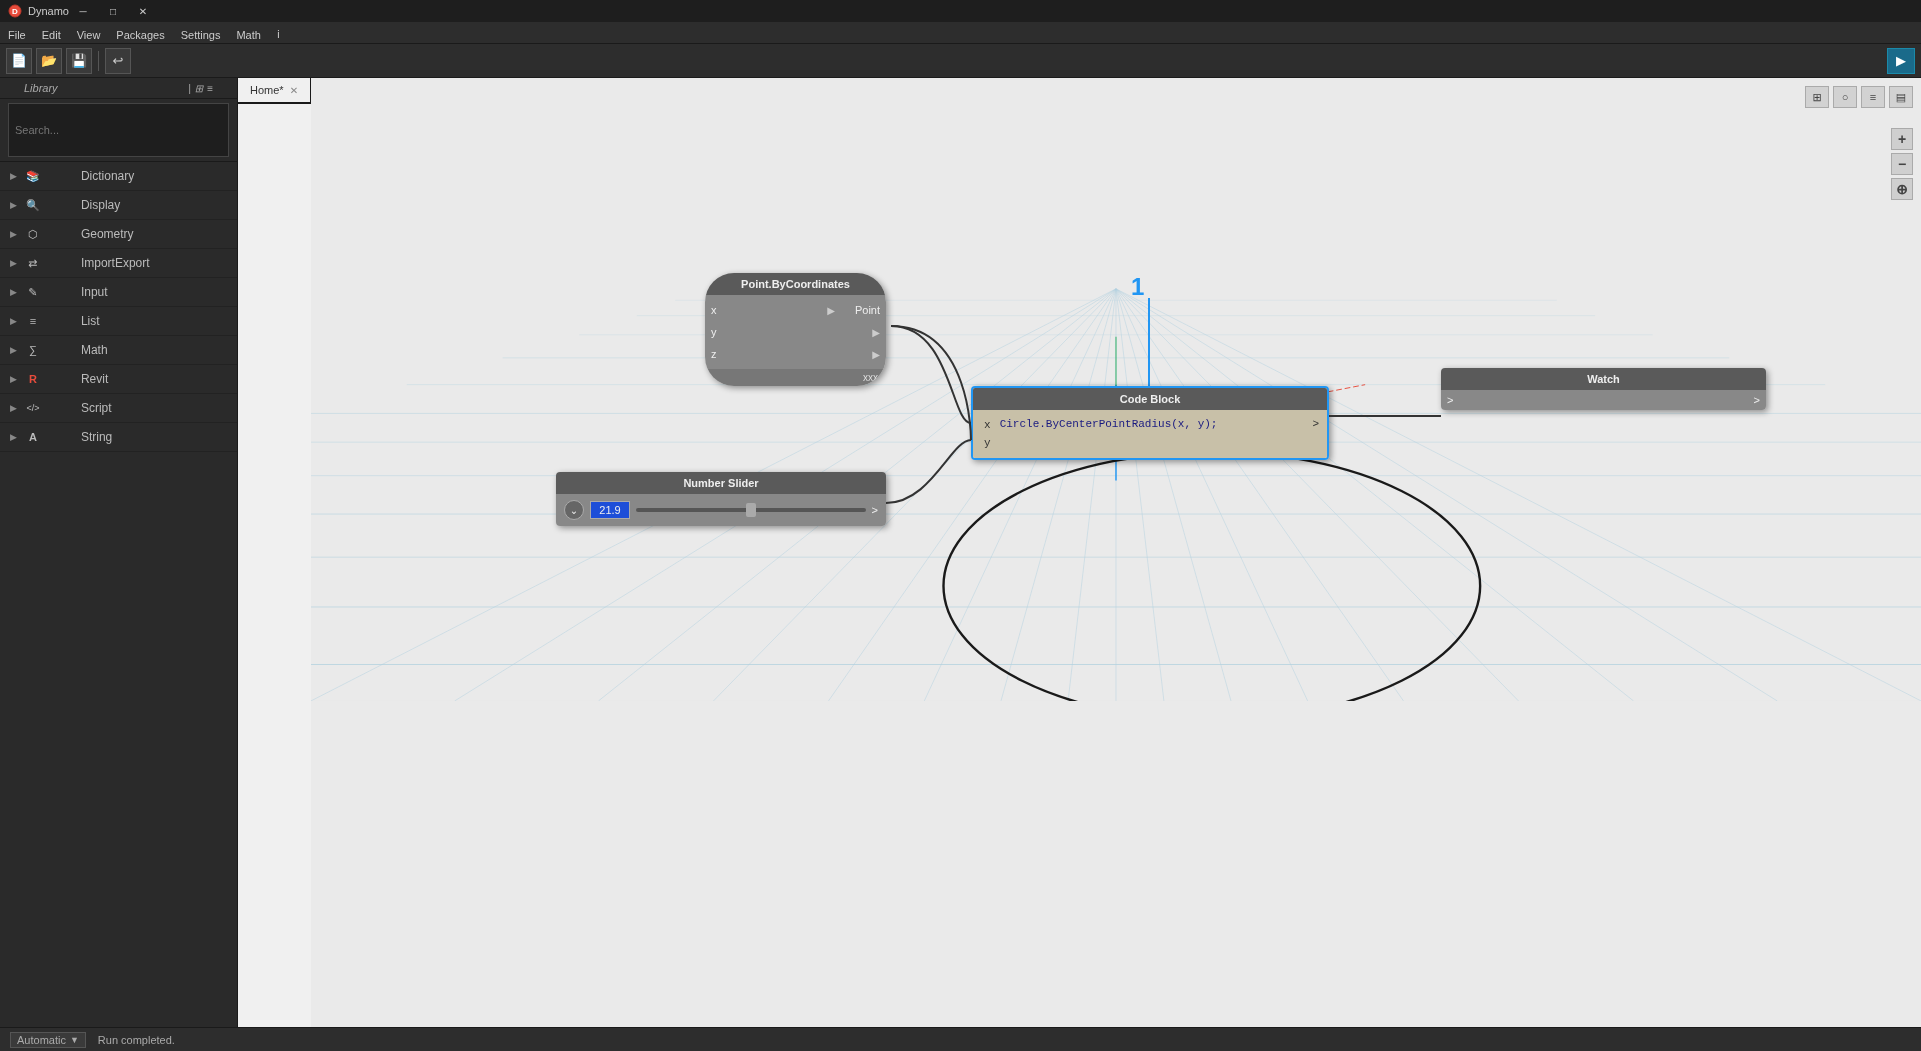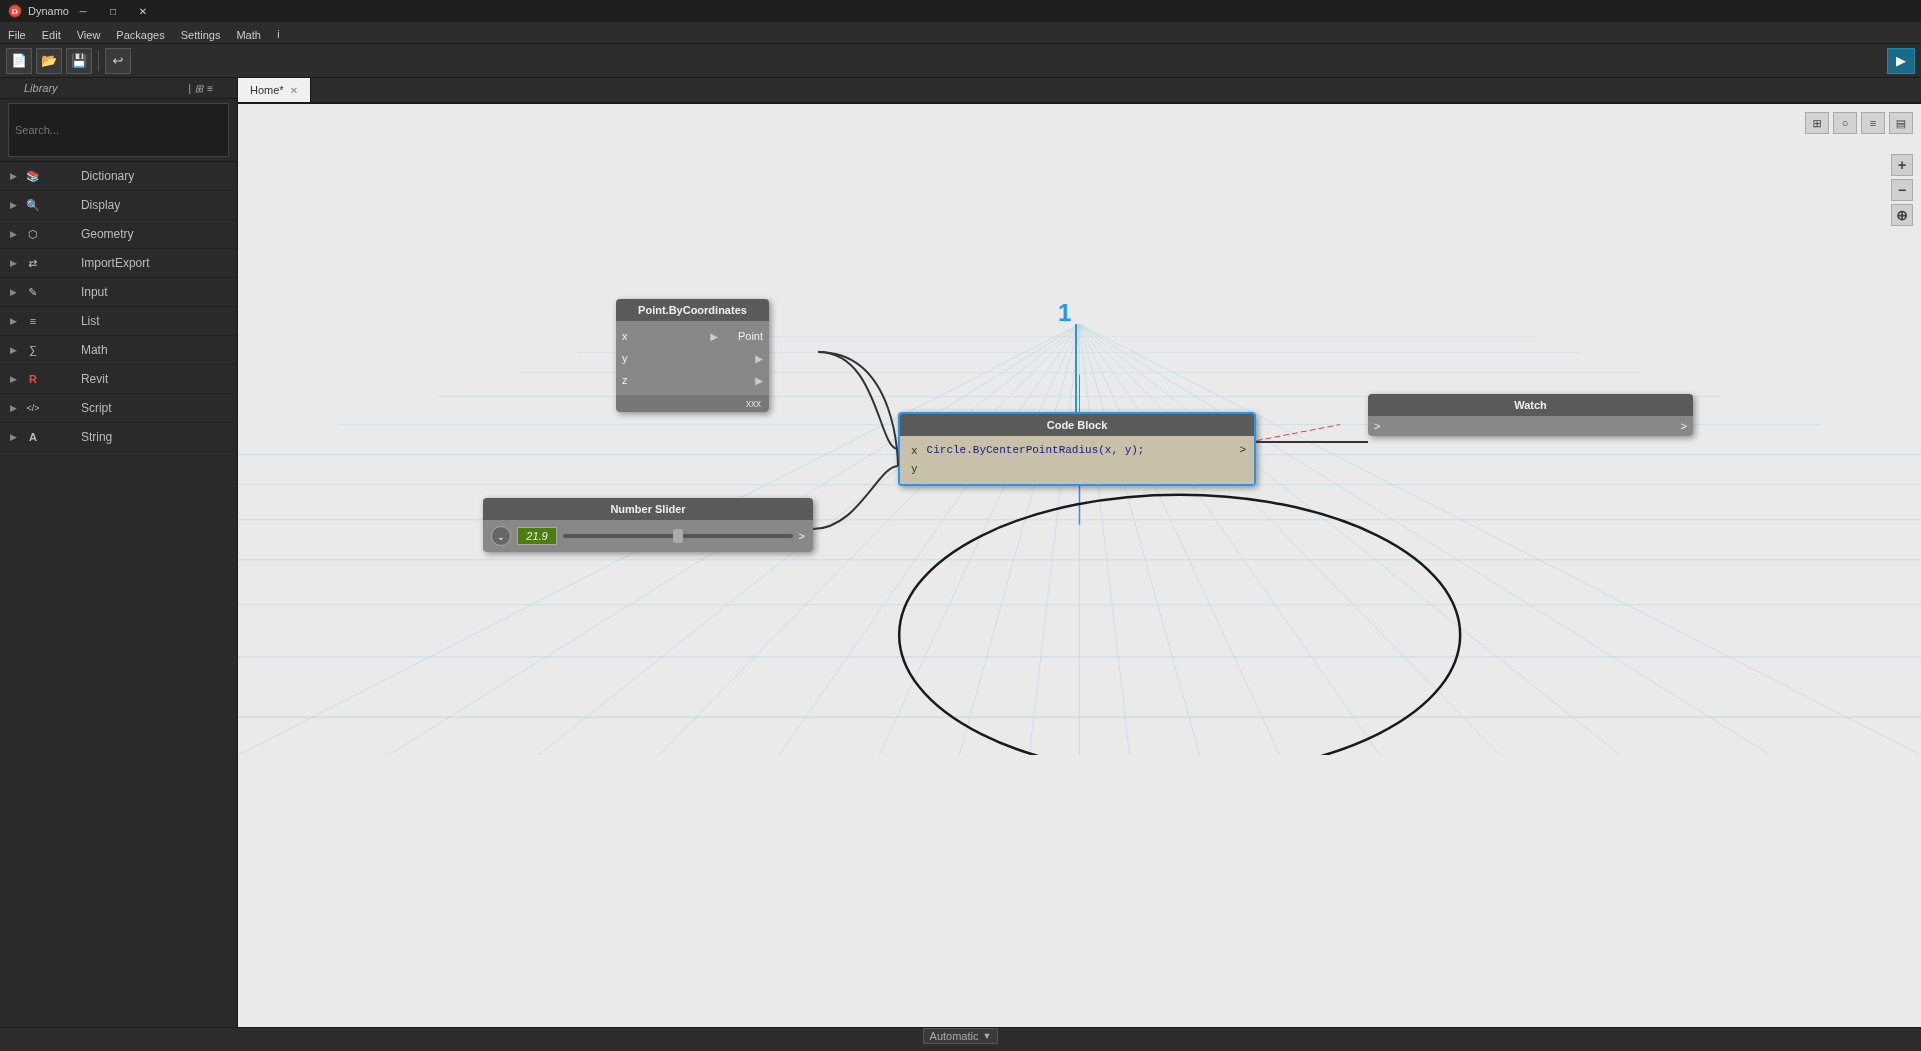--- a/index.html
+++ b/index.html
@@ -95,21 +95,21 @@
       border-bottom: 1px solid #222;
     }
     .lib-item .arrow { font-size: 9px; margin-right: 8px; color: #888; }
     .lib-item .item-icon { width: 16px; height: 16px; margin-right: 8px; display: flex; align-items: center; justify-content: center; font-size: 11px; }
     .lib-item .item-label { flex: 1; margin-left: 32px; }
 
     
     #canvas-area {
       flex: 1;
       display: flex;
-      flex-direction: column;
+      flex-direction: row;
       background: #f0f0f0;
       position: relative;
       overflow: hidden;
     }
 
     
     #tabbar {
       background: #2d2d2d;
       height: 26px;
       display: flex;
@@ -221,23 +221,24 @@
     .node-footer {
       background: #777;
       padding: 3px 8px;
       font-size: 10px;
       color: #ddd;
       text-align: right;
     }
 
     
     #node-point {
-      left: 378px;
+      left: 394px;
       top: 195px;
-      width: 153px;
+      width: 181px;
+      border-radius: 29px;
     }
     #node-point .node-header { background: #5a5a5a; }
     #node-point .node-body { background: #888; }
 
     
     #node-codeblock {
       left: 660px;
       top: 308px;
       width: 358px;
       border: 2px solid #2196F3;
@@ -311,28 +312,27 @@
       background: #666;
       color: #eee;
       display: flex;
       align-items: center;
       justify-content: center;
       cursor: pointer;
       font-size: 10px;
       border-radius: 50%;
     }
     #node-slider .slider-value {
-      background: #4d7c0f;
+      background: #1d4ed8;
       border: 1px solid #aaa;
       color: #eee;
       padding: 2px 6px;
       font-size: 11px;
       min-width: 40px;
       text-align: center;
-      font-style: italic;
     }
     #node-slider .slider-track {
       flex: 1;
       height: 4px;
       background: #555;
       position: relative;
       border-radius: 2px;
     }
     #node-slider .slider-thumb {
       position: absolute;
@@ -372,21 +372,20 @@
     #statusbar {
       background: #2d2d2d;
       height: 24px;
       display: flex;
       align-items: center;
       padding: 0 10px;
       font-size: 11px;
       color: #aaa;
       border-top: 1px solid #1a1a1a;
       gap: 12px;
-      flex-direction: column;
     }
     .status-dropdown {
       display: flex;
       align-items: center;
       gap: 4px;
       background: #3a3a3a;
       border: 1px solid #555;
       padding: 1px 6px;
       cursor: pointer;
     }

